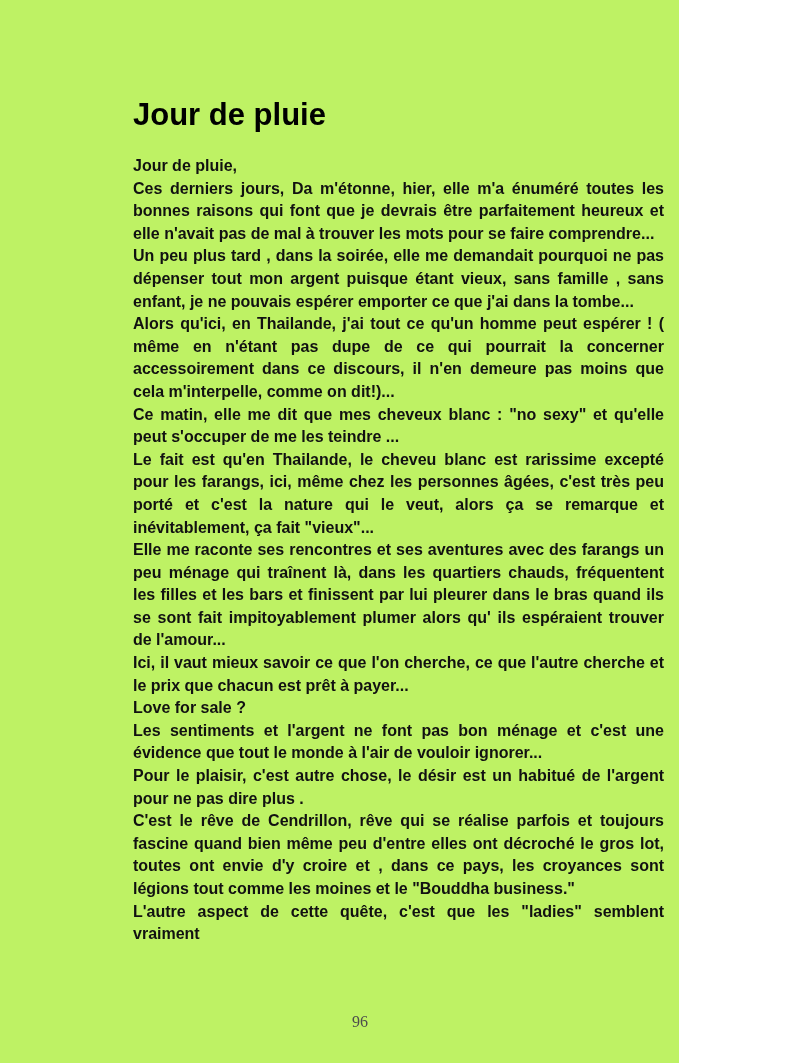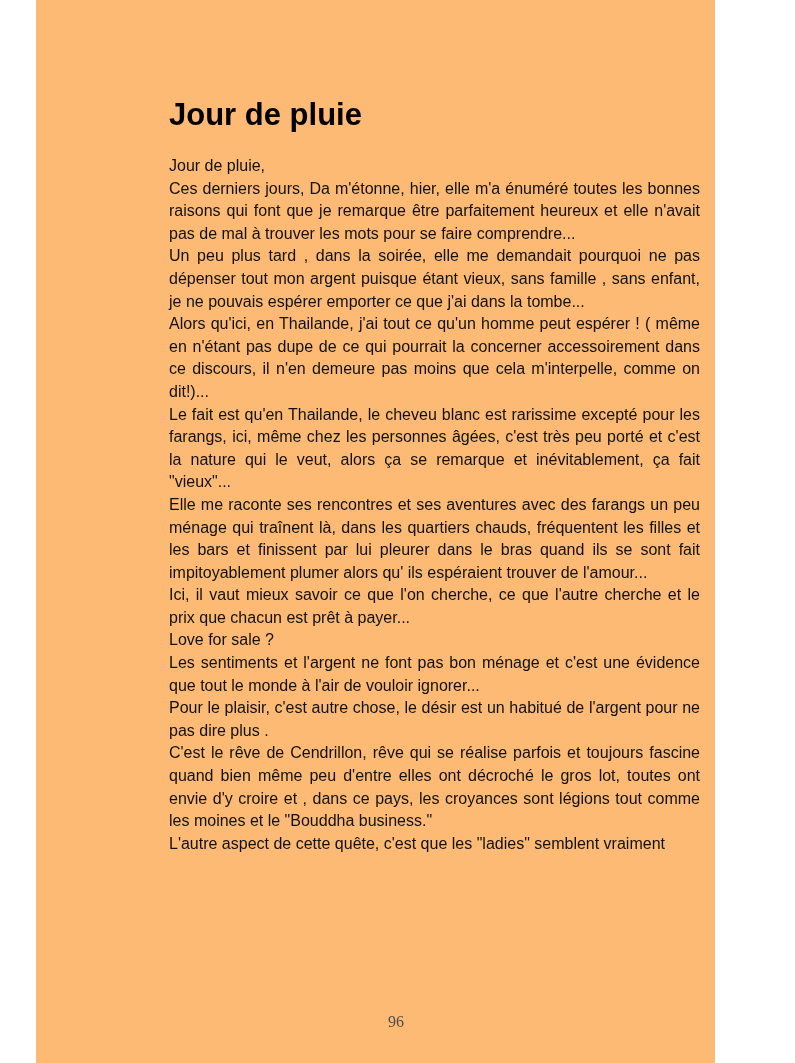--- a/index.html
+++ b/index.html
@@ -4,25 +4,24 @@
 <style>
   html, body {
     margin: 0;
     padding: 0;
     background: #ffffff;
   }
   .page {
     position: relative;
     width: 679px;
     height: 1063px;
-    background: #fdba74;
+    background: #bef264;
     overflow: hidden;
     font-family: "Liberation Sans", sans-serif;
     color: #000000;
-    margin-left: 36px;
   }
   .content {
     position: absolute;
     left: 133px;
     top: 97px;
     width: 531px;
   }
   .doc-title {
     font-size: 31px;
     font-weight: bold;
@@ -30,20 +29,21 @@
     margin: 0 0 22px 0;
     letter-spacing: 0px;
     color: #000000;
   }
   .body-text p {
     margin: 0;
     font-size: 16px;
     line-height: 22.6px;
     text-align: justify;
     color: #111111;
+    font-weight: bold;
   }
   .page-number {
     position: absolute;
     left: 0;
     right: 0;
     bottom: 32px;
     text-align: center;
     font-family: "Liberation Serif", serif;
     font-size: 16px;
     color: #4d4d4d;
@@ -51,23 +51,24 @@
   }
 </style>
 </head>
 <body>
 
 <div class="page">
   <div class="content">
     <h1 class="doc-title">Jour de pluie</h1>
     <div class="body-text">
       <p>Jour de pluie,</p>
-      <p>Ces derniers jours, Da m'étonne, hier, elle m'a énuméré toutes les bonnes raisons qui font que je remarque être parfaitement heureux et elle n'avait pas de mal à trouver les mots pour se faire comprendre...</p>
+      <p>Ces derniers jours, Da m'étonne, hier, elle m'a énuméré toutes les bonnes raisons qui font que je devrais être parfaitement heureux et elle n'avait pas de mal à trouver les mots pour se faire comprendre...</p>
       <p>Un peu plus tard , dans la soirée, elle me demandait pourquoi ne pas dépenser tout mon argent puisque étant vieux, sans famille , sans enfant, je ne pouvais espérer emporter ce que j'ai dans la tombe...</p>
       <p>Alors qu'ici, en Thailande, j'ai tout ce qu'un homme peut espérer ! ( même en n'étant pas dupe de ce qui pourrait la concerner accessoirement dans ce discours, il n'en demeure pas moins que cela m'interpelle, comme on dit!)...</p>
+      <p>Ce matin, elle me dit que mes cheveux blanc : "no sexy" et qu'elle peut s'occuper de me les teindre ...</p>
       <p>Le fait est qu'en Thailande, le cheveu blanc est rarissime excepté pour les farangs, ici, même chez les personnes âgées, c'est très peu porté et c'est la nature qui le veut, alors ça se remarque et inévitablement, ça fait "vieux"...</p>
       <p>Elle me raconte ses rencontres et ses aventures avec des farangs un peu ménage qui traînent là, dans les quartiers chauds, fréquentent les filles et les bars et finissent par lui pleurer dans le bras quand ils se sont fait impitoyablement plumer alors qu' ils espéraient trouver de l'amour...</p>
       <p>Ici, il vaut mieux savoir ce que l'on cherche, ce que l'autre cherche et le prix que chacun est prêt à payer...</p>
       <p>Love for sale ?</p>
       <p>Les sentiments et l'argent ne font pas bon ménage et c'est une évidence que tout le monde à l'air de vouloir ignorer...</p>
       <p>Pour le plaisir, c'est autre chose, le désir est un habitué de l'argent pour ne pas dire plus .</p>
       <p>C'est le rêve de Cendrillon, rêve qui se réalise parfois et toujours fascine quand bien même peu d'entre elles ont décroché le gros lot, toutes ont envie d'y croire et , dans ce pays, les croyances sont légions tout comme les moines et le "Bouddha business."</p>
       <p>L'autre aspect de cette quête, c'est que les "ladies" semblent vraiment</p>
     </div>
   </div>

